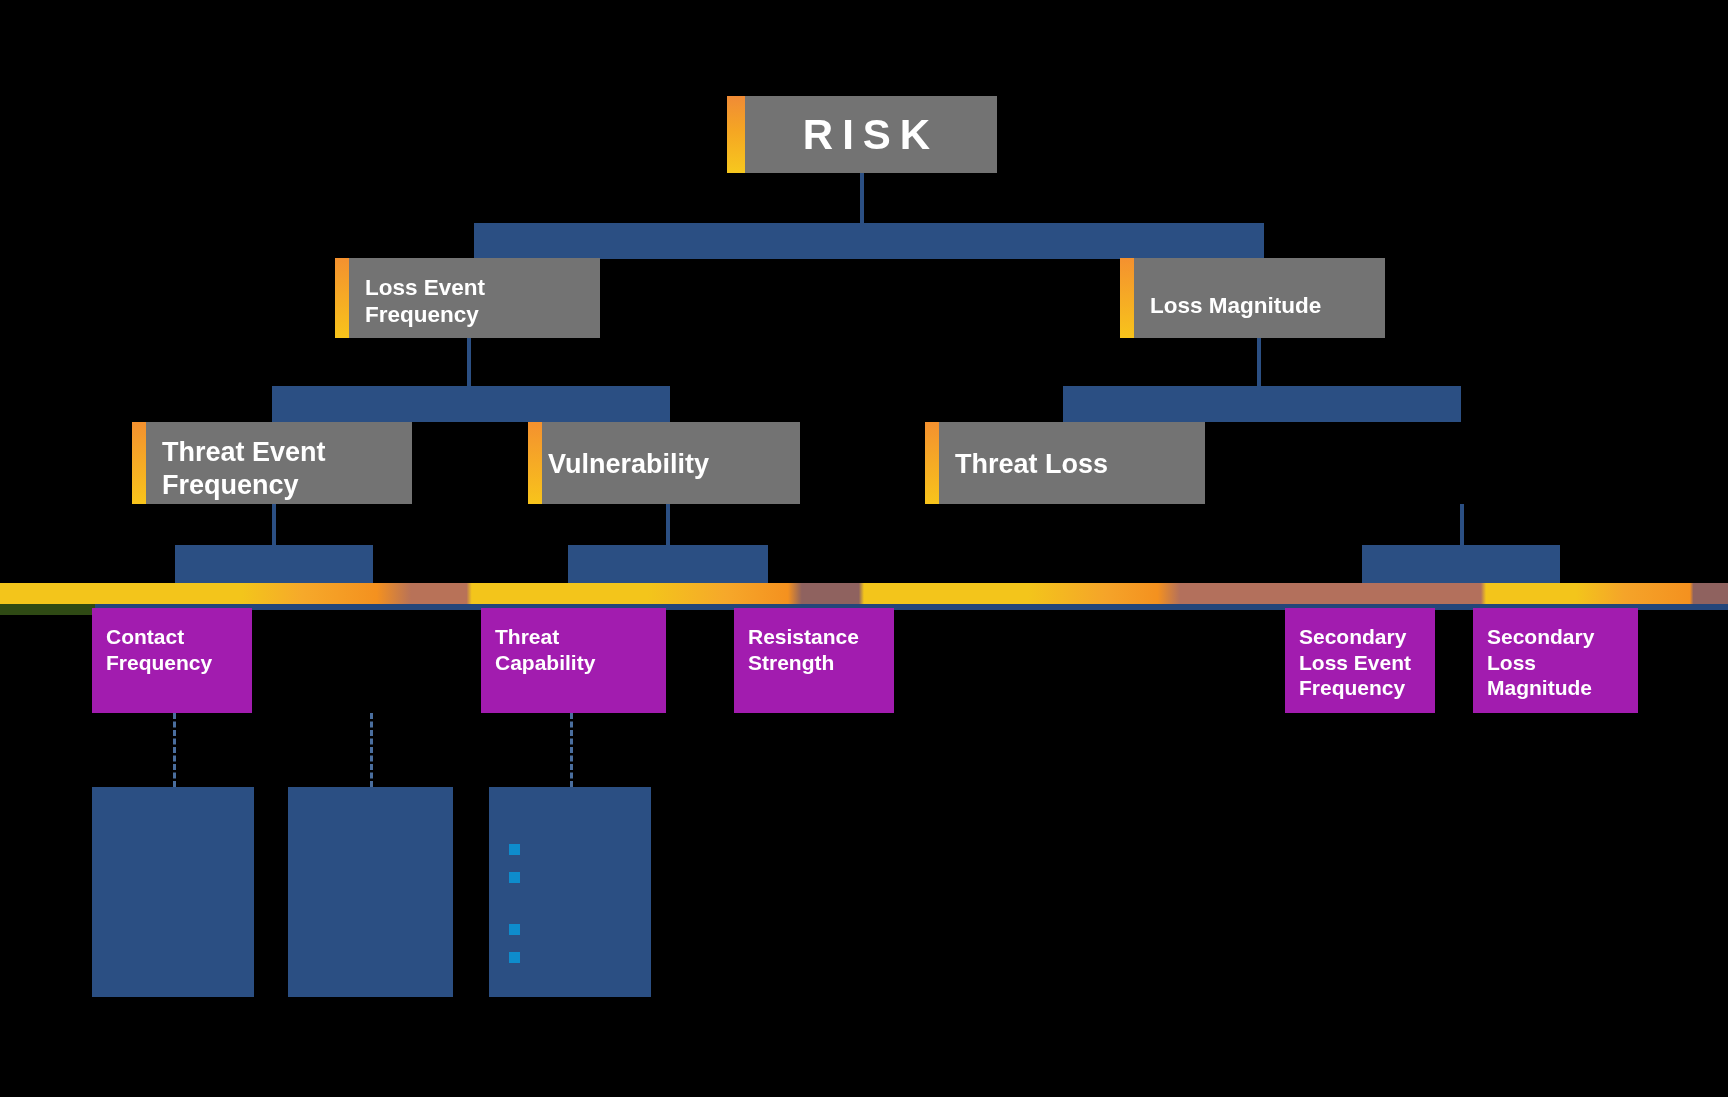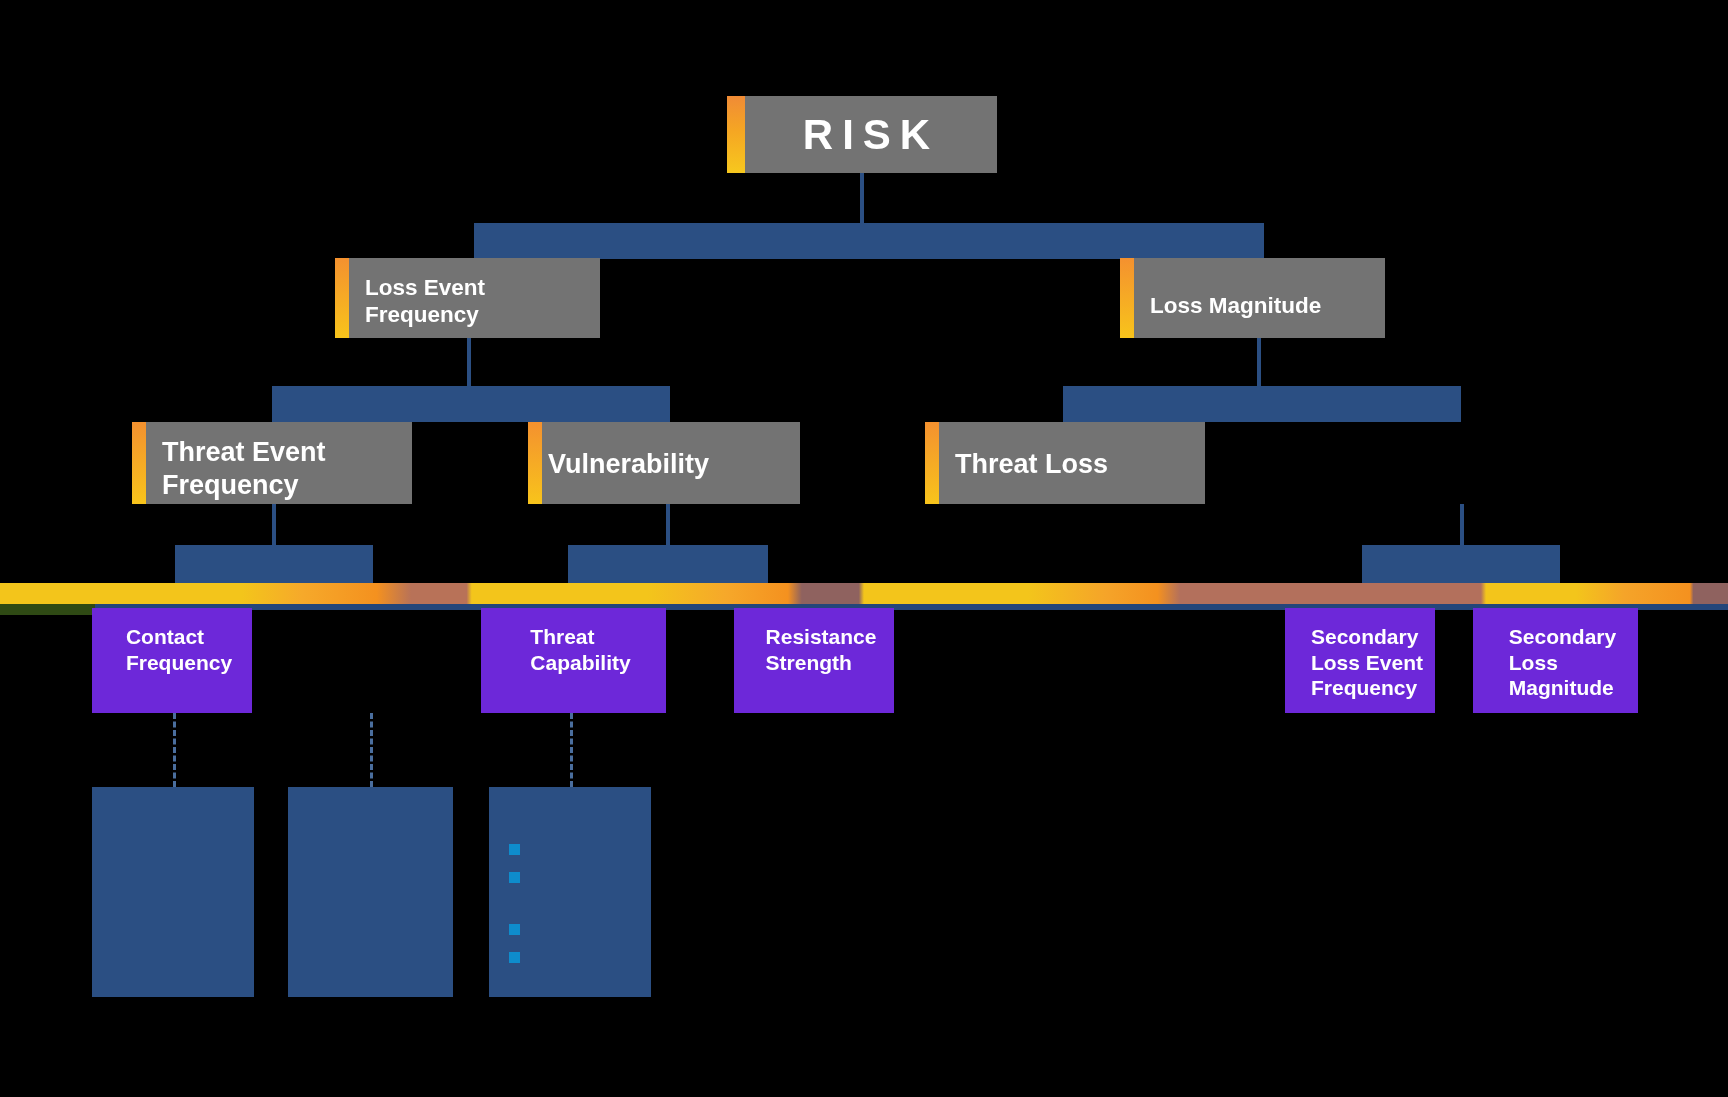--- a/index.html
+++ b/index.html
@@ -59,22 +59,21 @@
   .lvl3 .label { font-size: 27px; }
 
   #node-tef { left: 132px;  top: 422px; width: 280px; }
   #node-vul { left: 528px;  top: 422px; width: 272px; padding-left: 20px; }
   #node-pl  { left: 925px;  top: 422px; width: 280px; }
   #node-sr  { left: 1318px; top: 422px; width: 280px; }
 
   
   .lvl4 {
     height: 105px; padding: 16px 0 0 14px;
-    background: #6d28d9;
-    justify-content: center;
+    background: #a21caf;
   }
   .lvl4 .label { font-size: 21px; }
 
   #node-cf   { left: 92px;   top: 608px; width: 160px; }
   #node-poa  { left: 288px;  top: 608px; width: 165px; }
   #node-tc   { left: 481px;  top: 608px; width: 185px; }
   #node-rs   { left: 686px;  top: 608px; width: 160px; margin-left: 48px; }
   #node-slef { left: 1285px; top: 608px; width: 150px; }
   #node-slm  { left: 1473px; top: 608px; width: 165px; }
 

